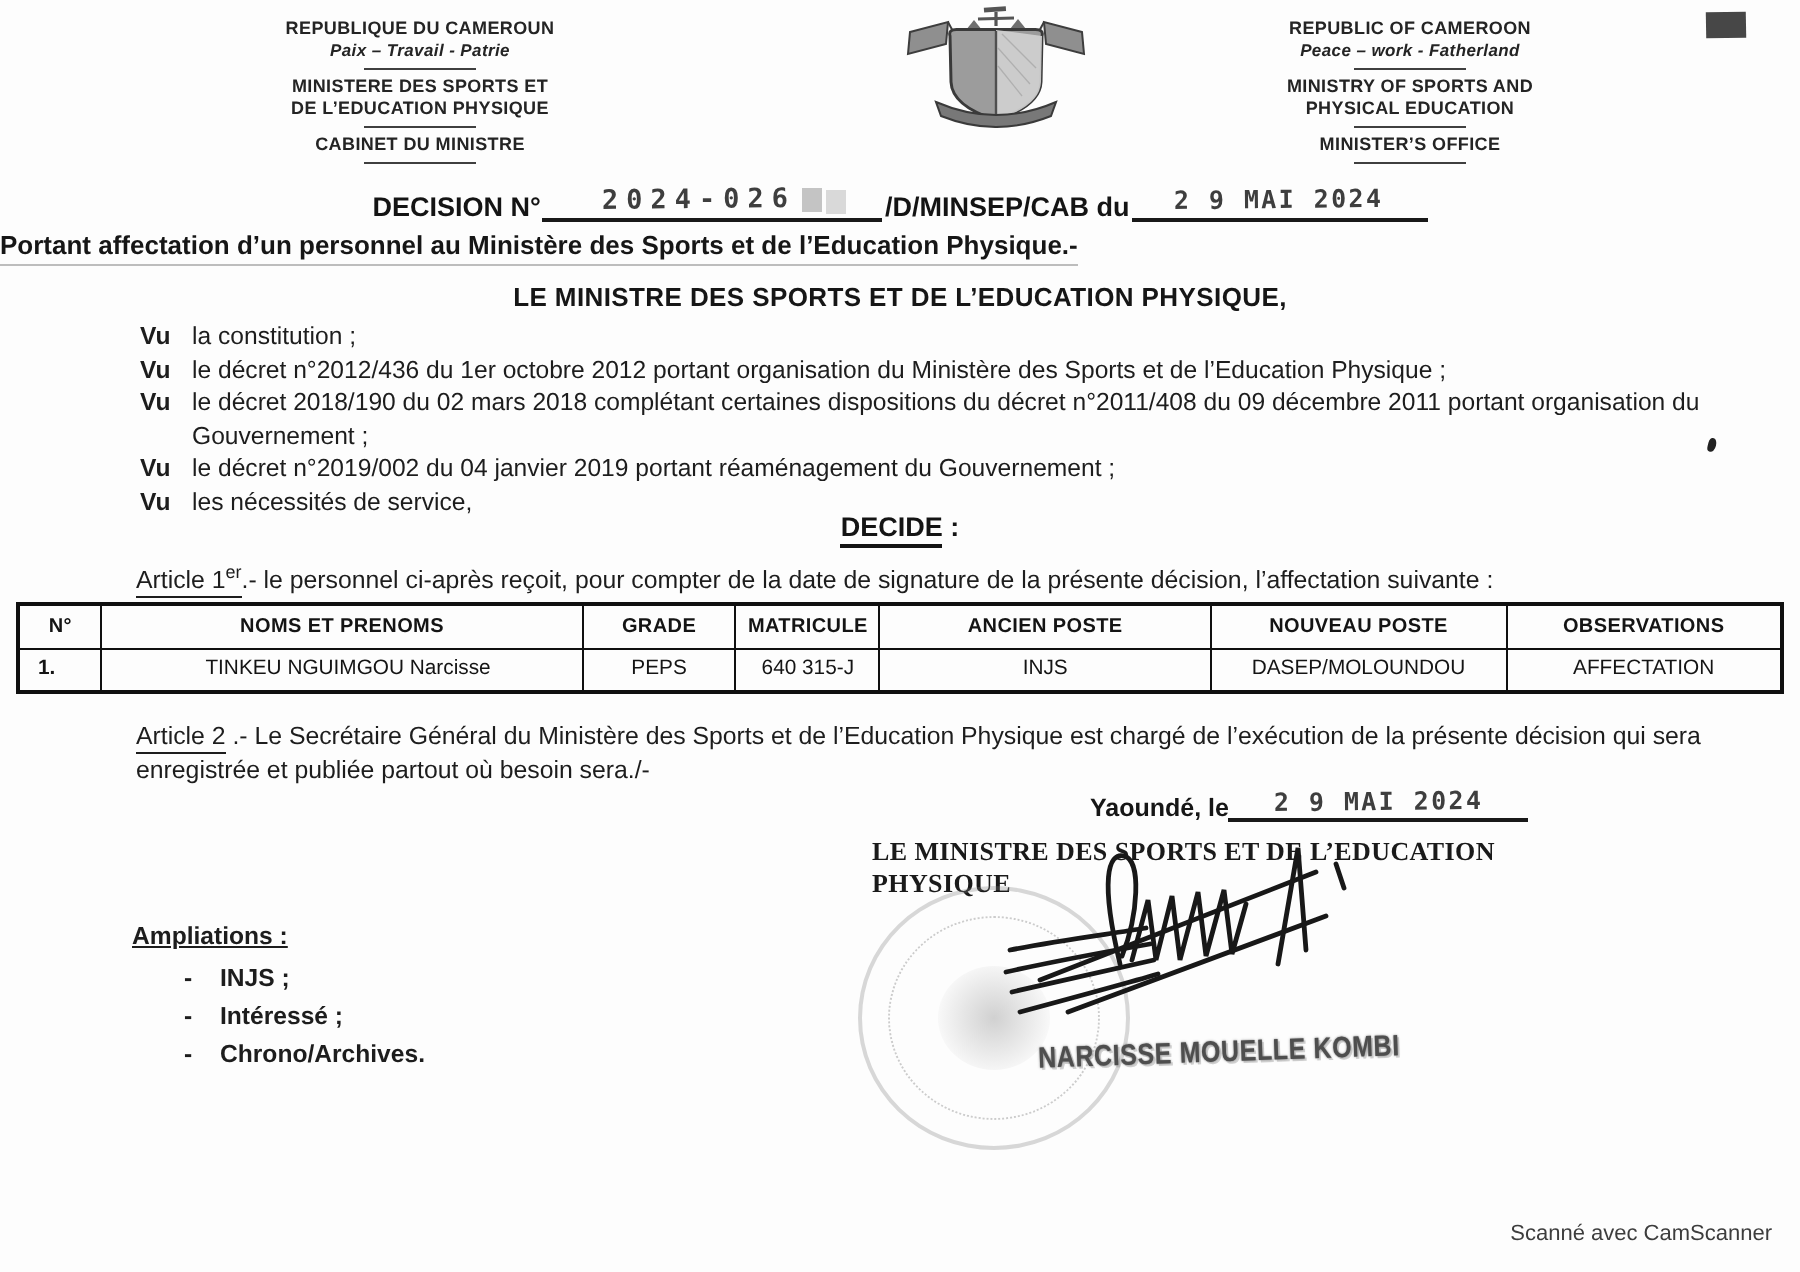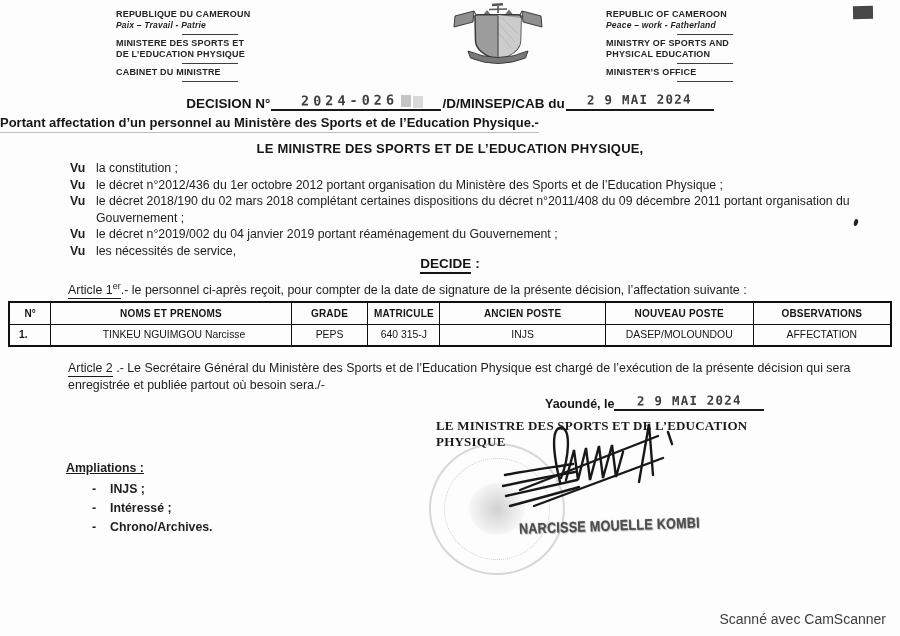--- a/index.html
+++ b/index.html
@@ -1,21 +1,21 @@
 <!DOCTYPE html>
 <html><head>
 <meta charset="utf-8">
 <style>
   *{margin:0;padding:0;box-sizing:border-box}
   html,body{background:#e9e9e9}
   .page{position:relative;width:900px;height:636px;margin:0 auto;background:#fdfdfd;
         font-family:"Liberation Sans",sans-serif;color:#1b1b1b;overflow:hidden}
 
   
-  .hdr{position:absolute;top:9px;text-align:left;font-weight:bold;font-size:9px;
+  .hdr{position:absolute;top:9px;text-align:center;font-weight:bold;font-size:9px;
        line-height:11px;color:#242424;letter-spacing:.2px}
   .hdr-left{left:116px;width:188px}
   .hdr-right{left:606px;width:198px}
   .motto{font-style:italic;font-size:8.5px}
   .sep{width:56px;border-top:1.5px solid #3f3f3f;margin:3px auto}
   .emblem{position:absolute;left:441px;top:2px;width:114px;height:62px}
 
   
   .scan-mark{position:absolute;left:853px;top:6px;width:20px;height:13px;background:#2e2e2e;
              opacity:.88;transform:rotate(-1deg)}
@@ -88,21 +88,21 @@
               transform:rotate(-2deg) scaleY(1.18);
               text-shadow:0 0 1px rgba(90,90,90,.85),1px 1px 0 rgba(160,160,160,.45)}
 
   
   .ampliations{position:absolute;top:461px;left:66px;font-size:12.3px;font-weight:bold;
                color:#1d1d1d}
   .amp-title{text-decoration:underline;margin-bottom:5px}
   .amp-item{display:flex;line-height:19px;padding-left:26px}
   .amp-item .dash{width:18px;flex:none}
 
-  .footer{position:absolute;top:611px;right:14px;font-size:14px;color:#3d3d3d}
+  .footer{position:absolute;top:611px;right:14px;font-size:11px;color:#3d3d3d}
 </style>
 </head>
 <body>
 
 <div class="page">
 
   <div class="hdr hdr-left">
     <div>REPUBLIQUE DU CAMEROUN</div>
     <div class="motto">Paix – Travail - Patrie</div>
     <div class="sep"></div>

